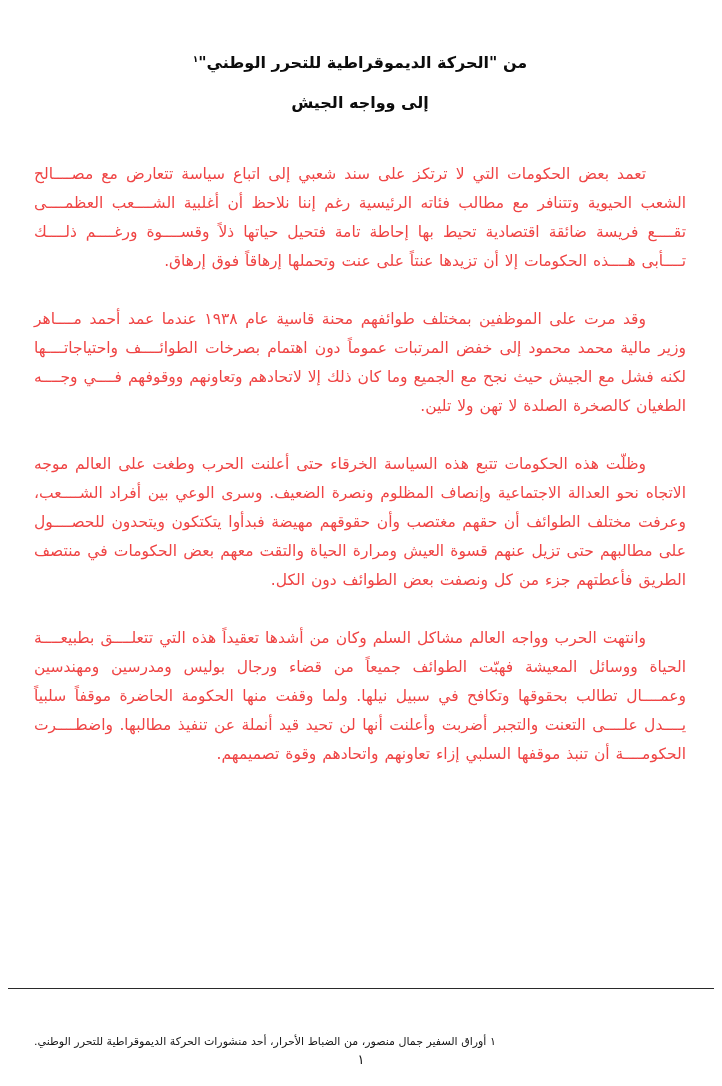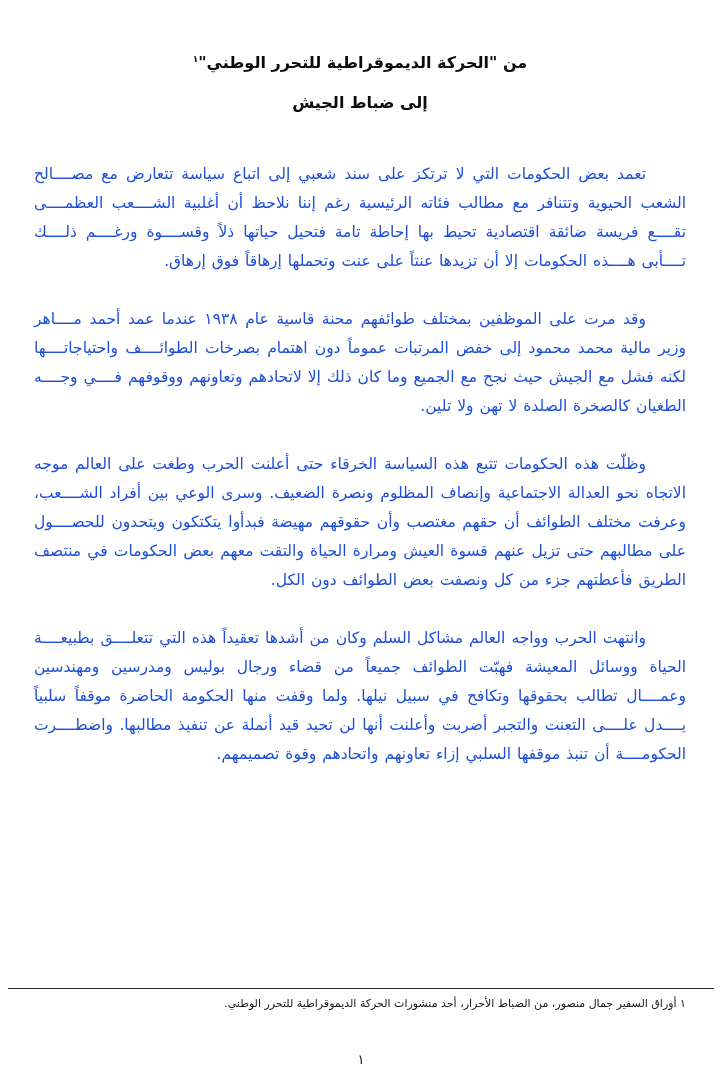--- a/index.html
+++ b/index.html
@@ -33,37 +33,37 @@
     font-size: 9px;
     vertical-align: super;
   }
   .body-text .paragraph {
     direction: rtl;
     text-align: justify;
     font-size: 15.5px;
     line-height: 29px;
     text-indent: 40px;
     margin-bottom: 29px;
-    color: #1d4ed8;
+    color: #ef4444;
     word-spacing: 1px;
   }
   .footnote-separator {
     position: absolute;
     left: 8px;
     right: 8px;
     top: 988px;
     border-top: 1.5px solid #2a2a2a;
   }
   .footnote {
     position: absolute;
-    top: 996px;
+    top: 1034px;
     right: 36px;
     left: 34px;
     direction: rtl;
-    text-align: right;
+    text-align: left;
     font-size: 11px;
     line-height: 16px;
     color: #161616;
   }
   .page-number {
     position: absolute;
     top: 1052px;
     left: 0;
     right: 0;
     text-align: center;
@@ -73,21 +73,21 @@
 </style>
 </head>
 <body>
 
 <div class="page">
 
   <div class="title-block">
     <div class="title-line">
       <span>من "الحركة الديموقراطية للتحرر الوطني"</span><sup>١</sup>
     </div>
-    <div class="title-line">إلى ضباط الجيش</div>
+    <div class="title-line">إلى وواجه الجيش</div>
   </div>
 
   <div class="body-text">
     <p class="paragraph">تعمد بعض الحكومات التي لا ترتكز على سند شعبي إلى اتباع سياسة تتعارض مع مصــــالح الشعب الحيوية وتتنافر مع مطالب فئاته الرئيسية رغم إننا نلاحظ أن أغلبية الشــــعب العظمــــى تقــــع فريسة ضائقة اقتصادية تحيط بها إحاطة تامة فتحيل حياتها ذلاً وقســــوة ورغــــم ذلــــك تــــأبى هــــذه الحكومات إلا أن تزيدها عنتاً على عنت وتحملها إرهاقاً فوق إرهاق.</p>
     <p class="paragraph">وقد مرت على الموظفين بمختلف طوائفهم محنة قاسية عام ١٩٣٨ عندما عمد أحمد مــــاهر وزير مالية محمد محمود إلى خفض المرتبات عموماً دون اهتمام بصرخات الطوائــــف واحتياجاتــــها لكنه فشل مع الجيش حيث نجح مع الجميع وما كان ذلك إلا لاتحادهم وتعاونهم ووقوفهم فــــي وجــــه الطغيان كالصخرة الصلدة لا تهن ولا تلين.</p>
     <p class="paragraph">وظلّت هذه الحكومات تتبع هذه السياسة الخرقاء حتى أعلنت الحرب وطغت على العالم موجه الاتجاه نحو العدالة الاجتماعية وإنصاف المظلوم ونصرة الضعيف. وسرى الوعي بين أفراد الشــــعب، وعرفت مختلف الطوائف أن حقهم مغتصب وأن حقوقهم مهيضة فبدأوا يتكتكون ويتحدون للحصــــول على مطالبهم حتى تزيل عنهم قسوة العيش ومرارة الحياة والتقت معهم بعض الحكومات في منتصف الطريق فأعطتهم جزء من كل ونصفت بعض الطوائف دون الكل.</p>
     <p class="paragraph">وانتهت الحرب وواجه العالم مشاكل السلم وكان من أشدها تعقيداً هذه التي تتعلــــق بطبيعــــة الحياة ووسائل المعيشة فهبّت الطوائف جميعاً من قضاء ورجال بوليس ومدرسين ومهندسين وعمــــال تطالب بحقوقها وتكافح في سبيل نيلها. ولما وقفت منها الحكومة الحاضرة موقفاً سلبياً يــــدل علــــى التعنت والتجبر أضربت وأعلنت أنها لن تحيد قيد أنملة عن تنفيذ مطالبها. واضطــــرت الحكومــــة أن تنبذ موقفها السلبي إزاء تعاونهم واتحادهم وقوة تصميمهم.</p>
   </div>
 
   <div class="footnote-separator"></div>

